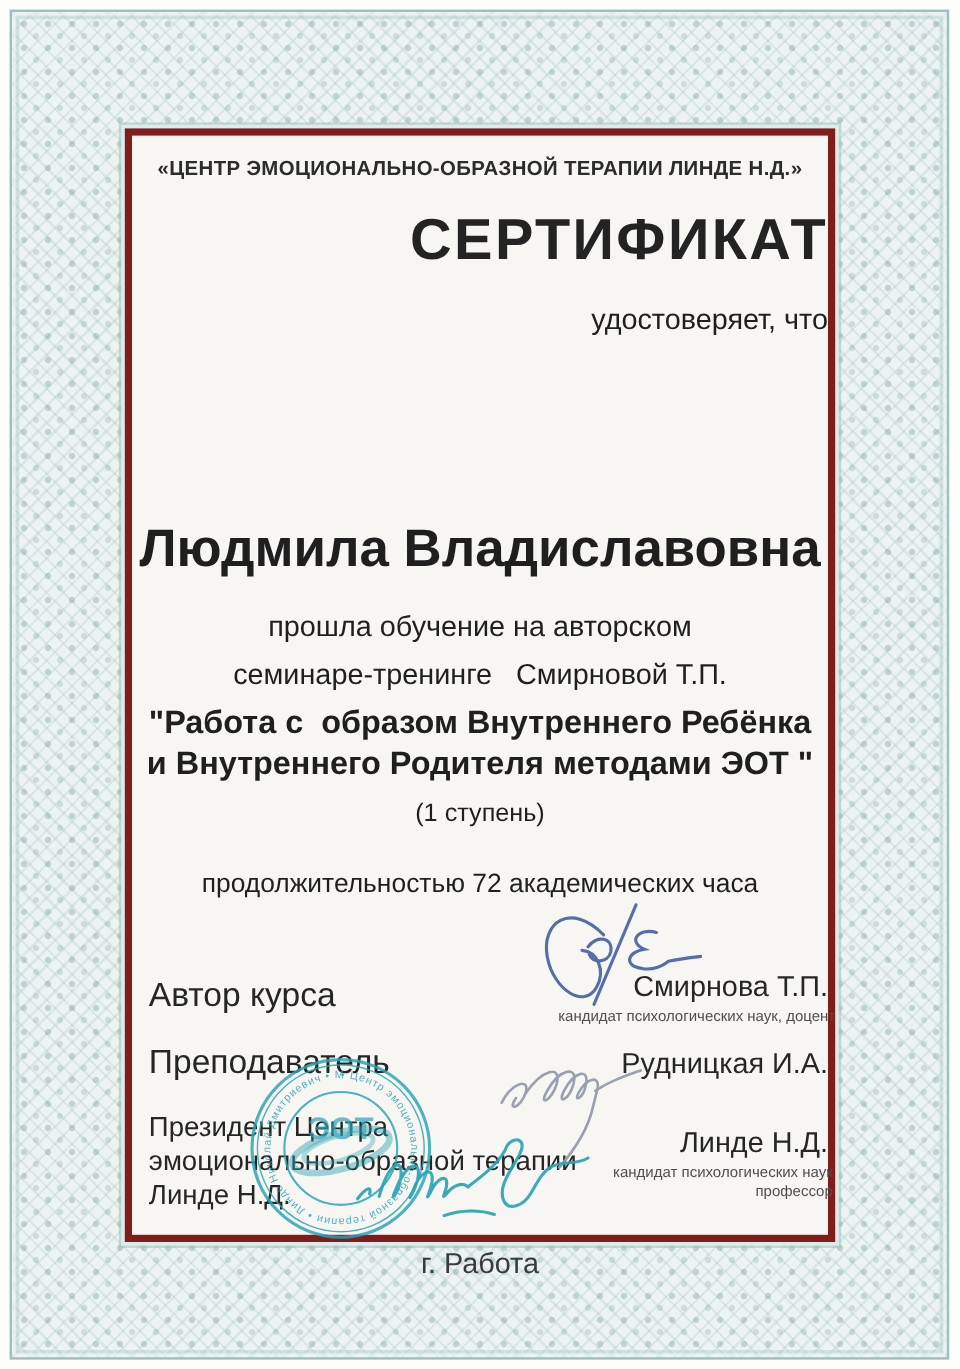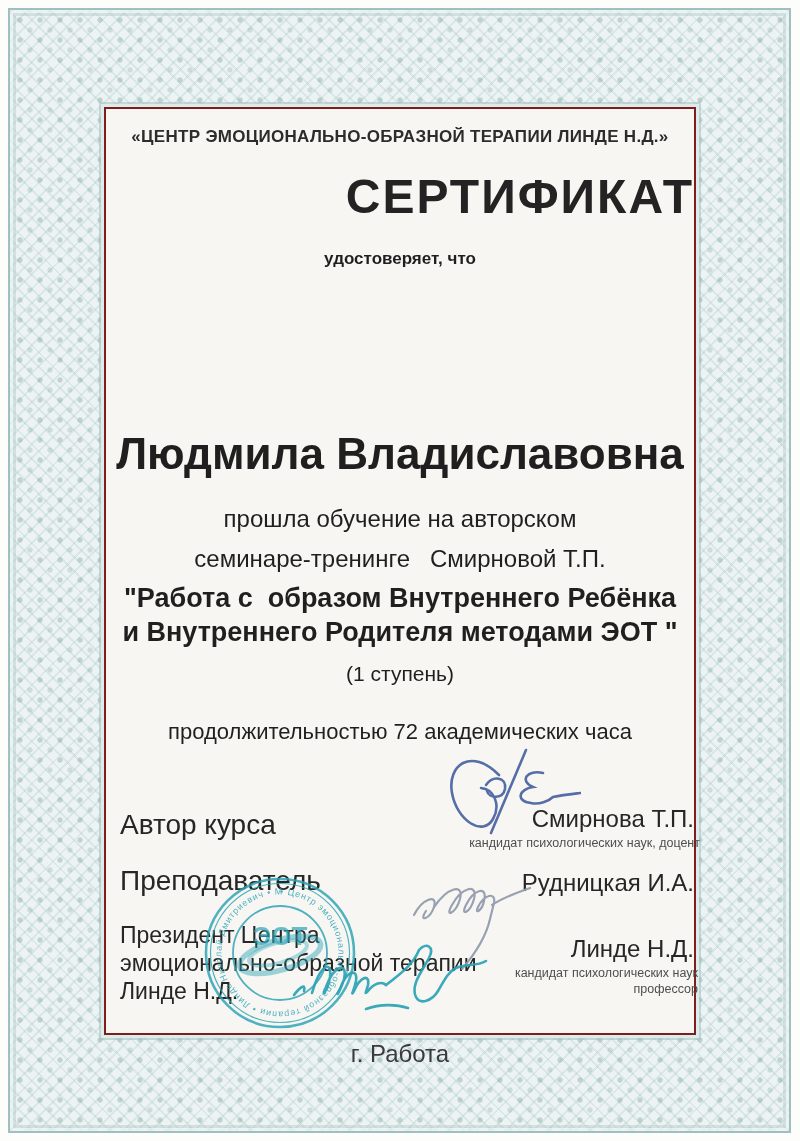--- a/index.html
+++ b/index.html
@@ -20,27 +20,27 @@
       repeating-linear-gradient(-45deg, rgba(150,190,190,0.22) 0 2px, transparent 2px 10px);
     background-size:20px 20px, 20px 20px, auto, auto;
     background-position:0 0, 10px 10px, 0 0, 0 0;
     border:2px solid #9fc0c0;
     box-shadow: inset 0 0 0 3px rgba(255,255,255,0.6), inset 0 0 0 6px rgba(159,192,192,0.35);
   }
   
   .inner {
     position:absolute; left:104px; top:107px; width:592px; height:928px;
     background:#f7f6f2;
-    border:2px solid #7f1d1d;
+    border:6px solid #7f1d1d;
     box-shadow: 0 0 0 3px #ddebea, 0 0 0 5px rgba(159,192,192,0.55);
   }
   .line { position:absolute; left:0; right:0; text-align:center; white-space:pre; }
   .org-header   { top:18px;  font-size:17px;  font-weight:bold; letter-spacing:0.3px; color:#2c2c2c; }
   .cert-title   { top:60px;  font-size:48px;  font-weight:bold; letter-spacing:2px; color:#232323;text-align:right; }
-  .certifies    { top:140px; font-size:17px;  font-weight:bold; }
+  .certifies    { top:140px; font-size:24px;  font-weight:normal;text-align:right; }
   .date-line    { top:177px; font-size:28px;  font-weight:bold; left:-12px; right:-12px; }
   .name1        { top:252px; font-size:44px;  font-weight:bold; left:-24px; right:-24px; }
   .name2        { top:320px; font-size:44px;  font-weight:bold; left:-24px; right:-24px; }
   .training1    { top:396px; font-size:24px; }
   .training2    { top:436px; font-size:24px; }
   .course1      { top:474px; font-size:27px;  font-weight:bold; left:-8px; right:-8px; }
   .course2      { top:508px; font-size:27px;  font-weight:bold; }
   .level        { top:553px; font-size:21px; }
   .duration     { top:610px; font-size:22px; }
   .sig-label  { position:absolute; font-size:28px; color:#262626; white-space:pre; }

